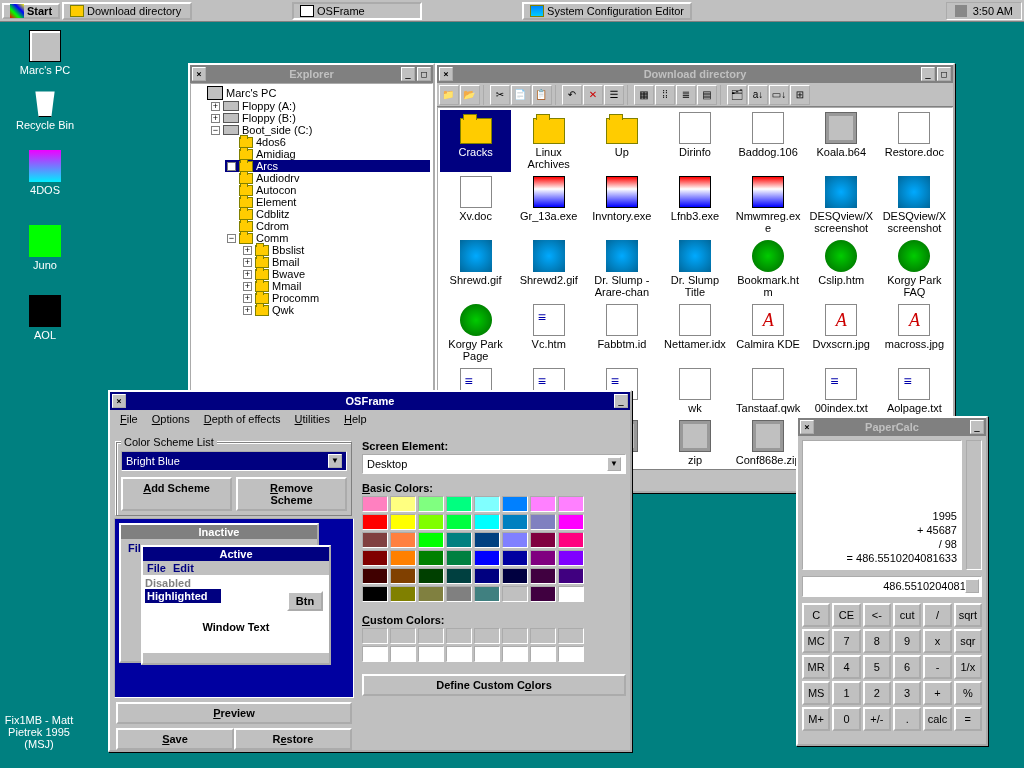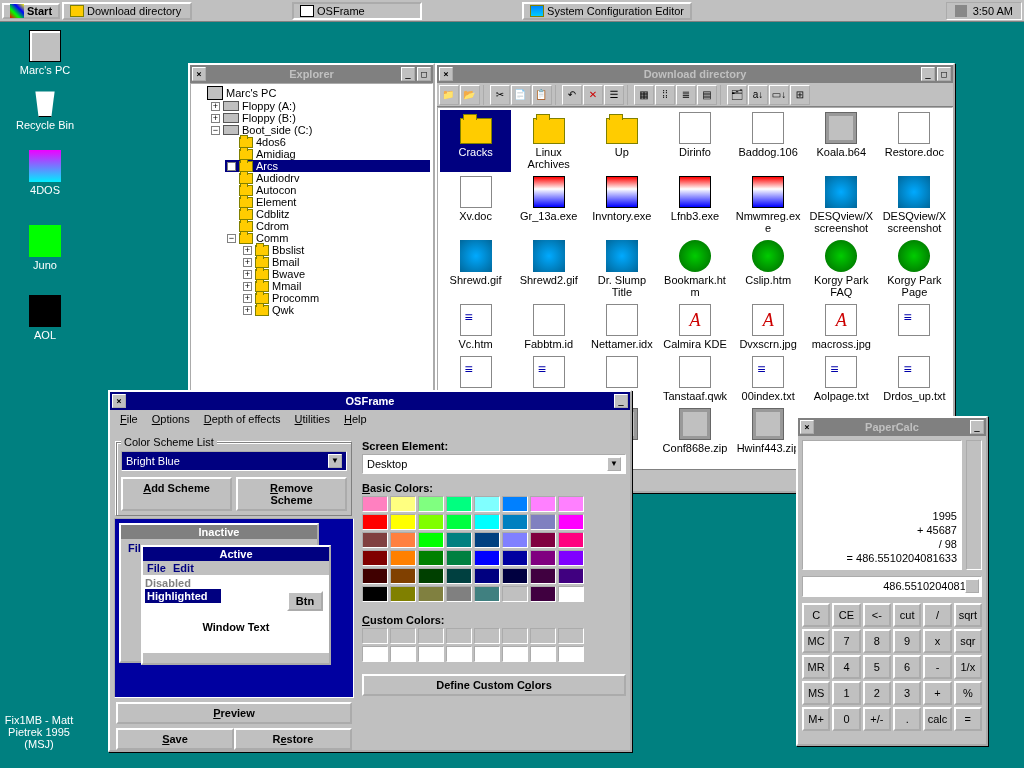--- a/index.html
+++ b/index.html
@@ -344,20 +344,24 @@
         <div class="file-ico fi-gif"></div>
         <div class="txt">DESQview/X screenshot</div>
       </div>
       <div class="file-item">
         <div class="file-ico fi-gif"></div>
         <div class="txt">Shrewd.gif</div>
       </div>
       <div class="file-item">
         <div class="file-ico fi-gif"></div>
         <div class="txt">Shrewd2.gif</div>
+      </div>
+      <div class="file-item">
+        <div class="file-ico fi-gif"></div>
+        <div class="txt">Dr. Slump - Arare-chan</div>
       </div>
       <div class="file-item">
         <div class="file-ico fi-gif"></div>
         <div class="txt">Dr. Slump Title</div>
       </div>
       <div class="file-item">
         <div class="file-ico fi-htm"></div>
         <div class="txt">Bookmark.htm</div>
       </div>
       <div class="file-item">

